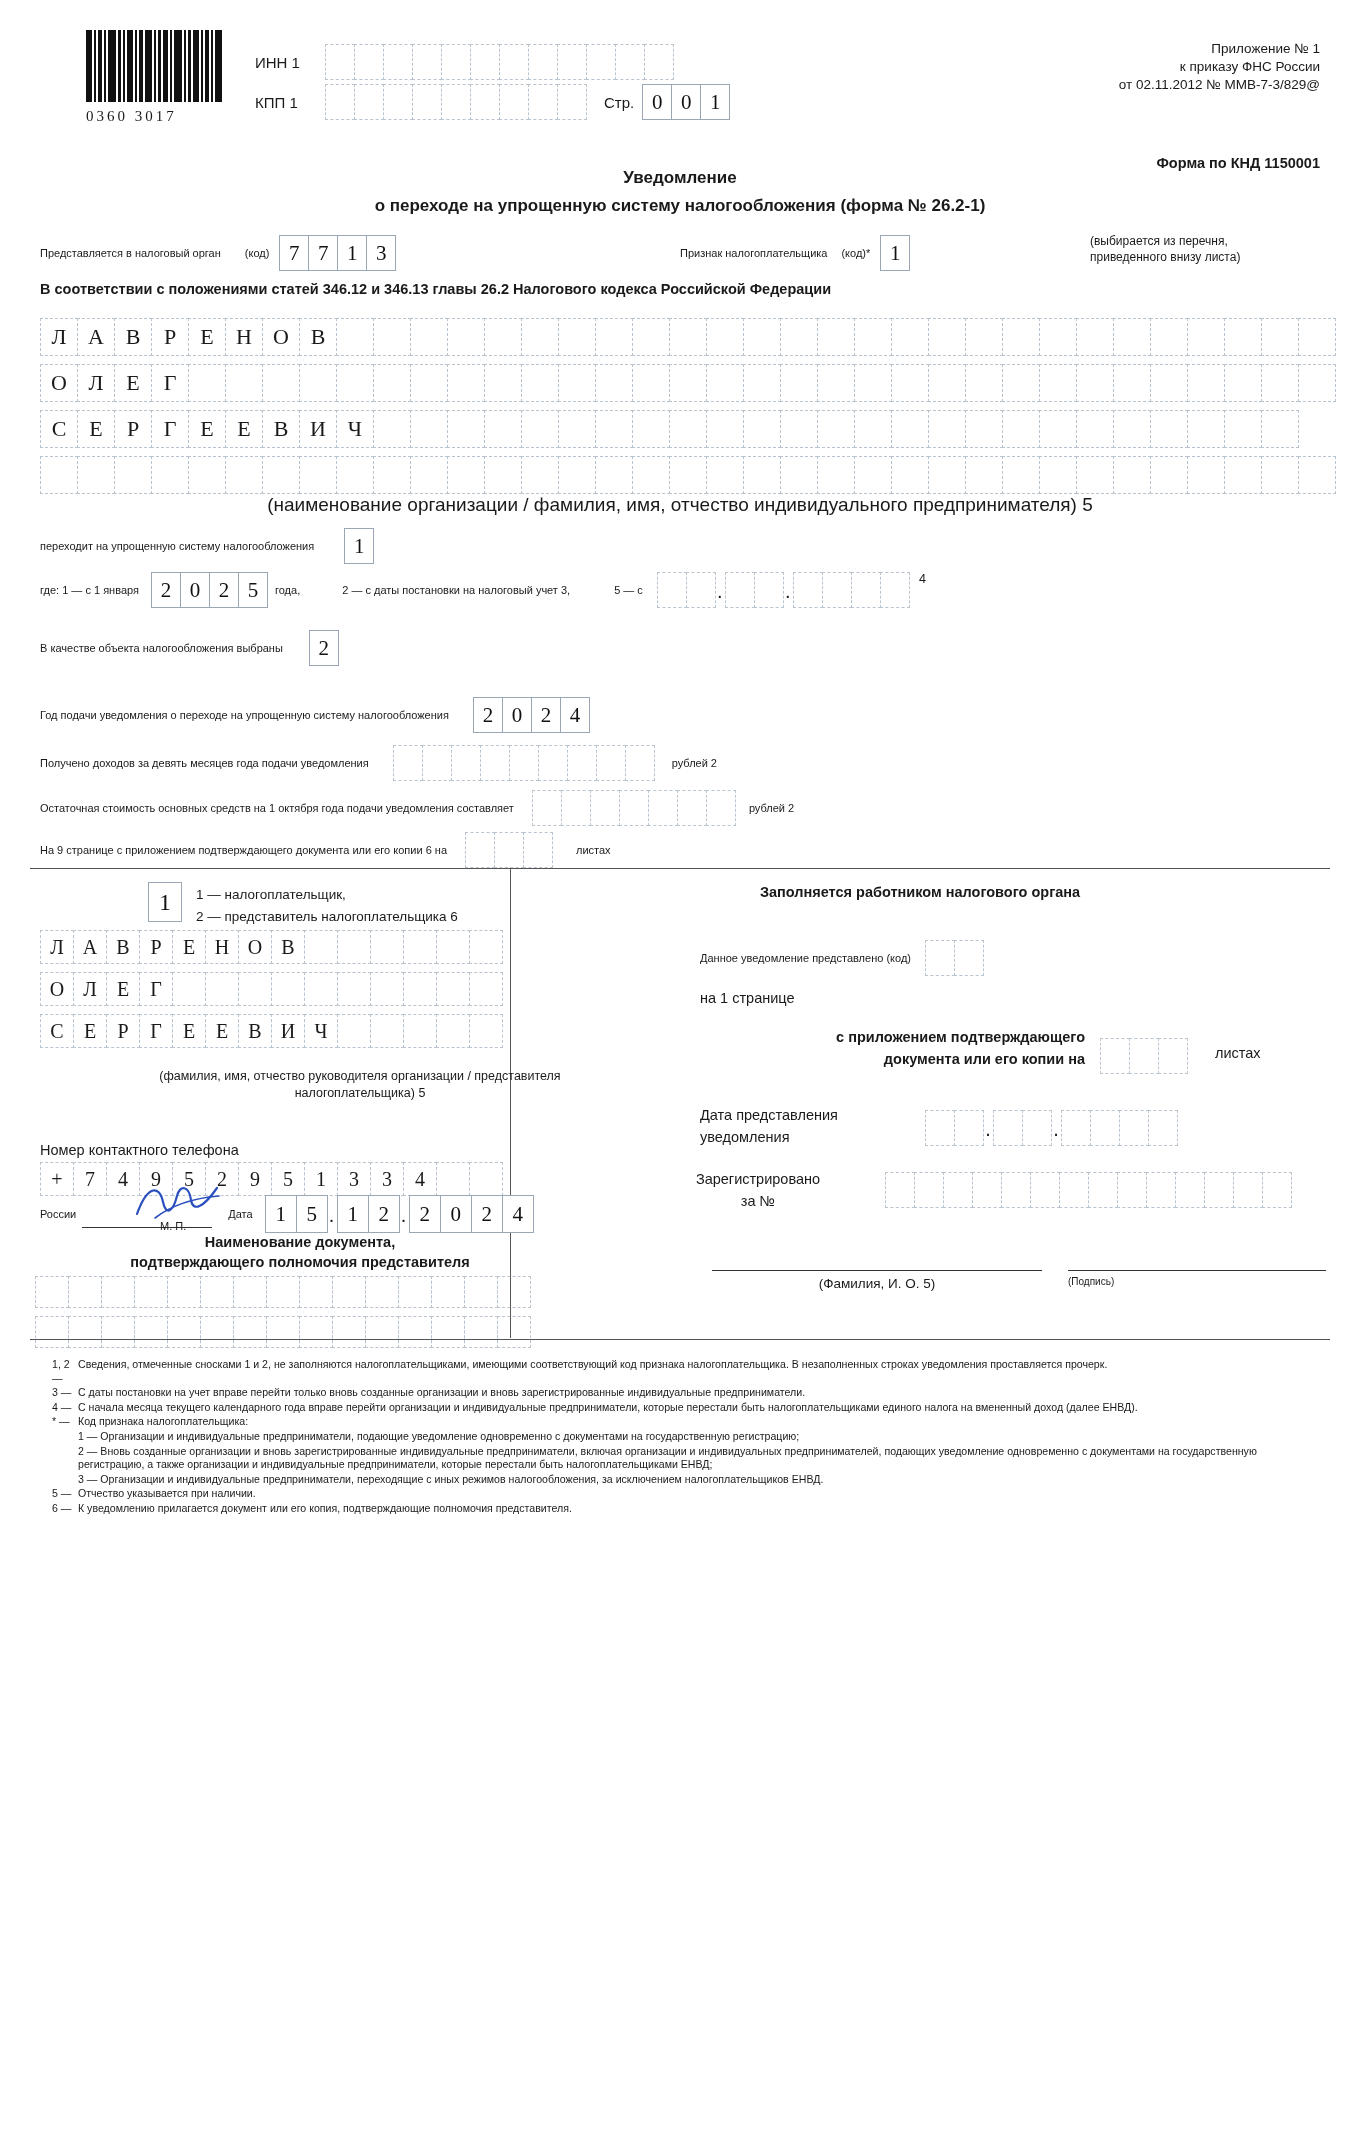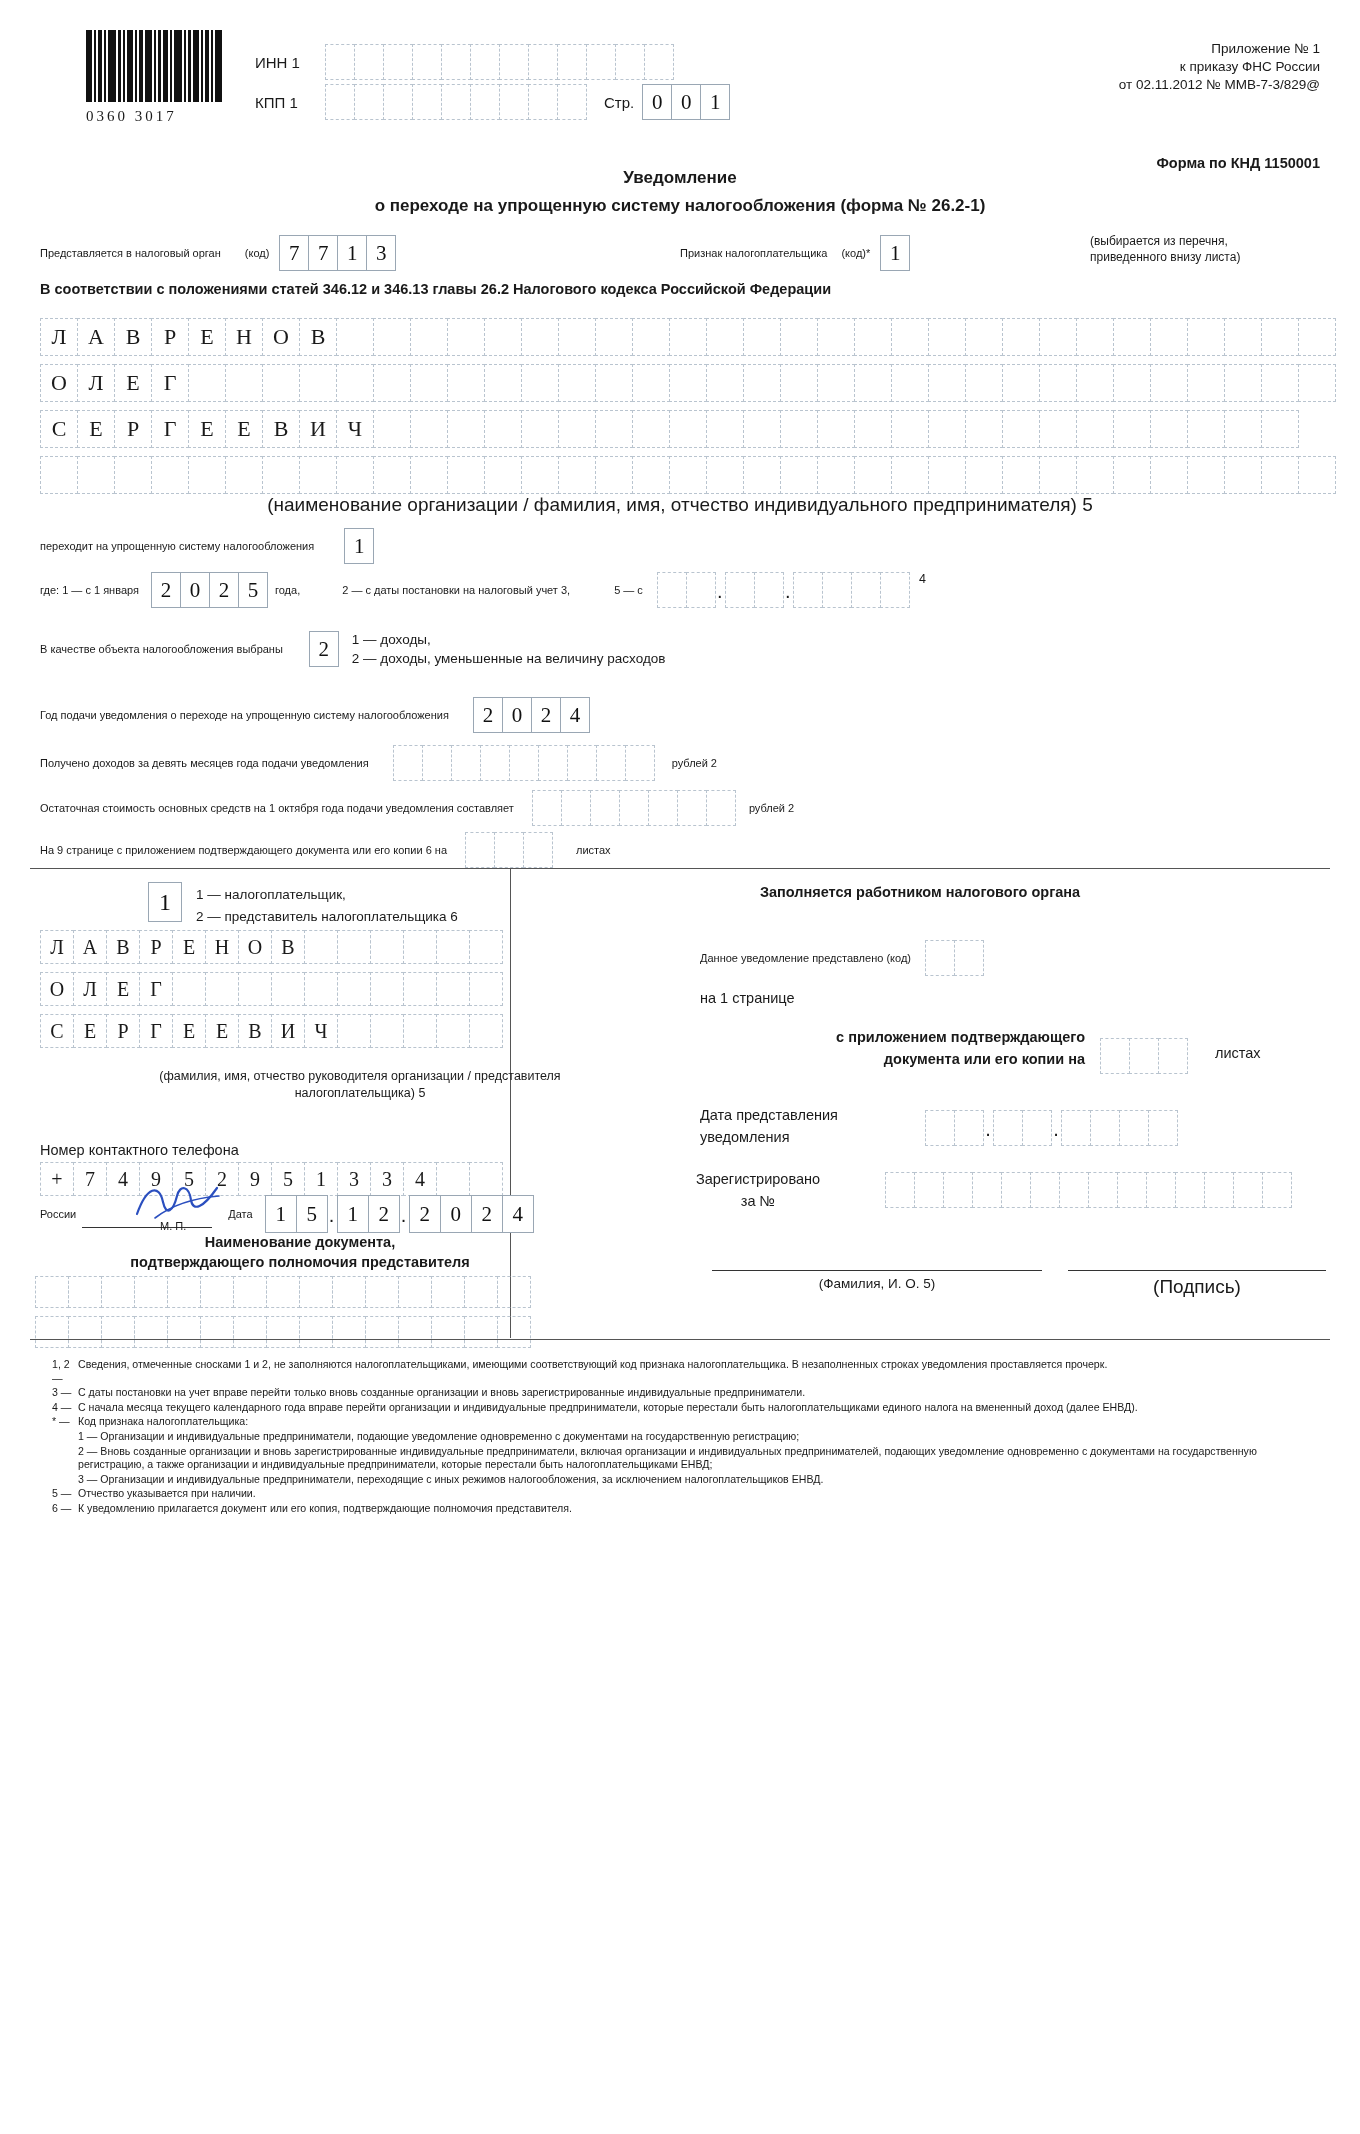--- a/index.html
+++ b/index.html
@@ -373,24 +373,20 @@
         <span class="cell"></span>
     </span>
     <span class="lbl-s" style="margin-left:10px;align-self:flex-start">4</span>
   </div>
 
   <div class="obj-row row">
     <span class="lbl">В качестве объекта налогообложения выбраны</span>
     <span class="cells" style="margin:0 14px 0 26px">
       <span class="cell solid">2</span>
     </span>
-    <span style="font-size:13.5px;line-height:19px">
-      <span style="display:block">1 — доходы,</span>
-      <span style="display:block">2 — доходы, уменьшенные на величину расходов</span>
-    </span>
   </div>
 
   <div class="yearline row">
     <span class="lbl">Год подачи уведомления о переходе на упрощенную систему налогообложения</span>
     <span class="cells" style="margin-left:24px">
       <span class="cell solid">2</span>
         <span class="cell solid">0</span>
         <span class="cell solid">2</span>
         <span class="cell solid">4</span>
     </span>
@@ -648,21 +644,21 @@
       <span class="cell"></span>
       <span class="cell"></span>
       <span class="cell"></span>
     <span class="cell"></span>
       <span class="cell"></span>
   </div>
 
   <div class="lb" style="left:712px;top:1270px;width:330px;border-top:1px solid #333"></div>
   <div class="lb" style="left:712px;top:1276px;width:330px;text-align:center;font-size:13.5px">(Фамилия, И. О. 5)</div>
   <div class="lb" style="left:1068px;top:1270px;width:258px;border-top:1px solid #333"></div>
-  <div class="lb" style="left:1068px;top:1276px;width:258px;text-align:center;font-size:19px">(Подпись)</div>
+  <div class="lb" style="left:1068px;top:1276px;width:258px;text-align:left;font-size:10px">(Подпись)</div>
 
   <div class="footnotes">
     <div class="fn">
         <span class="k">1, 2 —</span>
         <span class="t">Сведения, отмеченные сносками 1 и 2, не заполняются налогоплательщиками, имеющими соответствующий код признака налогоплательщика. В незаполненных строках уведомления проставляется прочерк.</span>
       </div>
     <div class="fn">
         <span class="k">3 —</span>
         <span class="t">С даты постановки на учет вправе перейти только вновь созданные организации и вновь зарегистрированные индивидуальные предприниматели.</span>
       </div>

